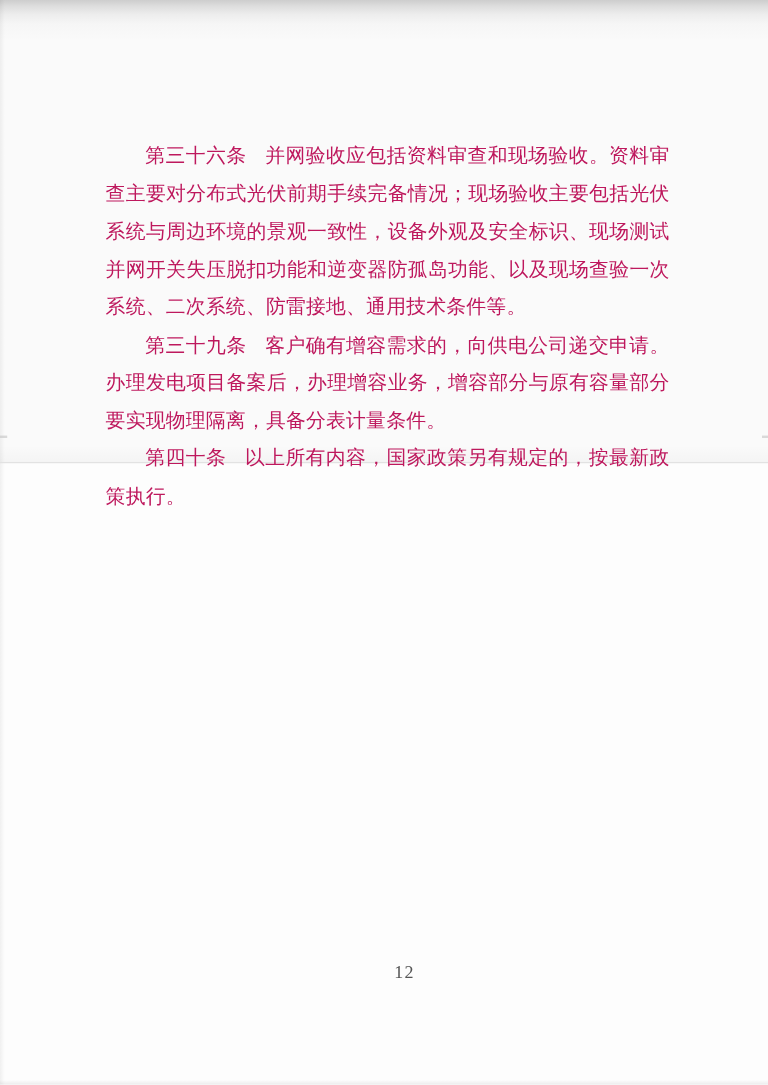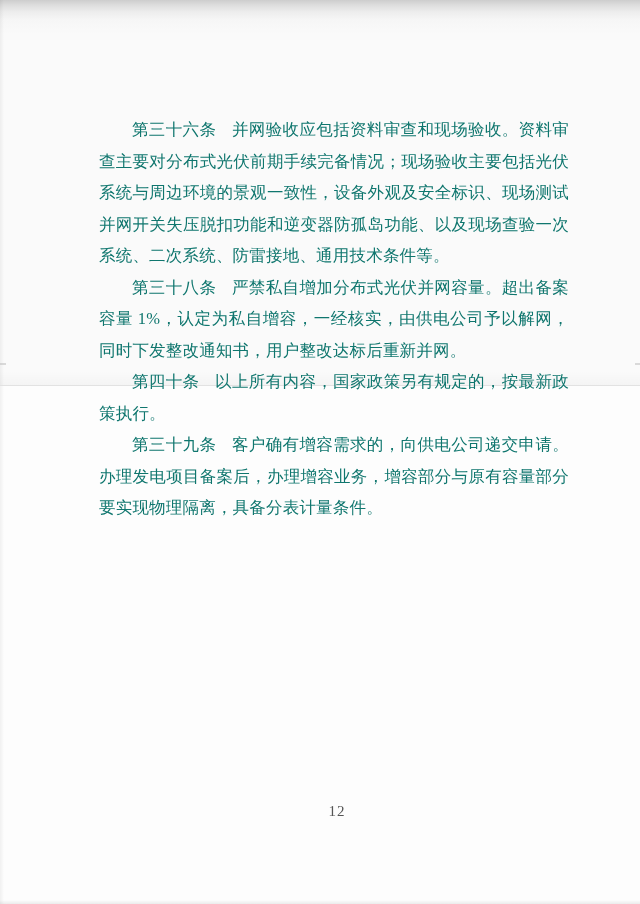--- a/index.html
+++ b/index.html
@@ -40,22 +40,22 @@
   .edge-dash { position: absolute; height: 2px; background: #bdbdbd; opacity: 0.55; }
   .edge-dash.left  { left: 0;  top: 363px; width: 6px; }
   .edge-dash.right { right: 0; top: 363px; width: 5px; }
   .scan-bottom-edge {
     position: absolute; left: 0; bottom: 0; width: 640px; height: 4px;
     background: linear-gradient(to bottom, rgba(0,0,0,0), rgba(0,0,0,0.07));
   }
   
   .content {
     position: absolute;
-    left: 99px; top: 114px; width: 470px;
-    color: #0f766e;
+    left: 88px; top: 114px; width: 470px;
+    color: #be185d;
     font-size: 16.5px;
     line-height: 31.5px;
     letter-spacing: 0.2px;
     text-align: justify;
   }
   .content p {
     margin: 0;
     text-indent: 2em;
   }
   .article { margin-right: 0.95em; }
@@ -77,21 +77,20 @@
   <div class="region-lower"></div>
   <div class="scan-top-edge"></div>
   <div class="scan-left-edge"></div>
   <div class="seam-shadow"></div>
   <div class="seam-line"></div>
   <div class="edge-dash left"></div>
   <div class="edge-dash right"></div>
 
   <div class="content">
     <p><span class="article">第三十六条</span><span>并网验收应包括资料审查和现场验收。资料审查主要对分布式光伏前期手续完备情况；现场验收主要包括光伏系统与周边环境的景观一致性，设备外观及安全标识、现场测试并网开关失压脱扣功能和逆变器防孤岛功能、以及现场查验一次系统、二次系统、防雷接地、通用技术条件等。</span></p>
-    <p><span class="article">第三十八条</span><span>严禁私自增加分布式光伏并网容量。超出备案容量 1%，认定为私自增容，一经核实，由供电公司予以解网，同时下发整改通知书，用户整改达标后重新并网。</span></p>
+    <p><span class="article">第三十九条</span><span>客户确有增容需求的，向供电公司递交申请。办理发电项目备案后，办理增容业务，增容部分与原有容量部分要实现物理隔离，具备分表计量条件。</span></p>
     <p><span class="article">第四十条</span><span>以上所有内容，国家政策另有规定的，按最新政策执行。</span></p>
-    <p><span class="article">第三十九条</span><span>客户确有增容需求的，向供电公司递交申请。办理发电项目备案后，办理增容业务，增容部分与原有容量部分要实现物理隔离，具备分表计量条件。</span></p>
   </div>
 
   <div class="page-number">12</div>
 
   <div class="scan-bottom-edge"></div>
 </div>
 
 </body></html>

